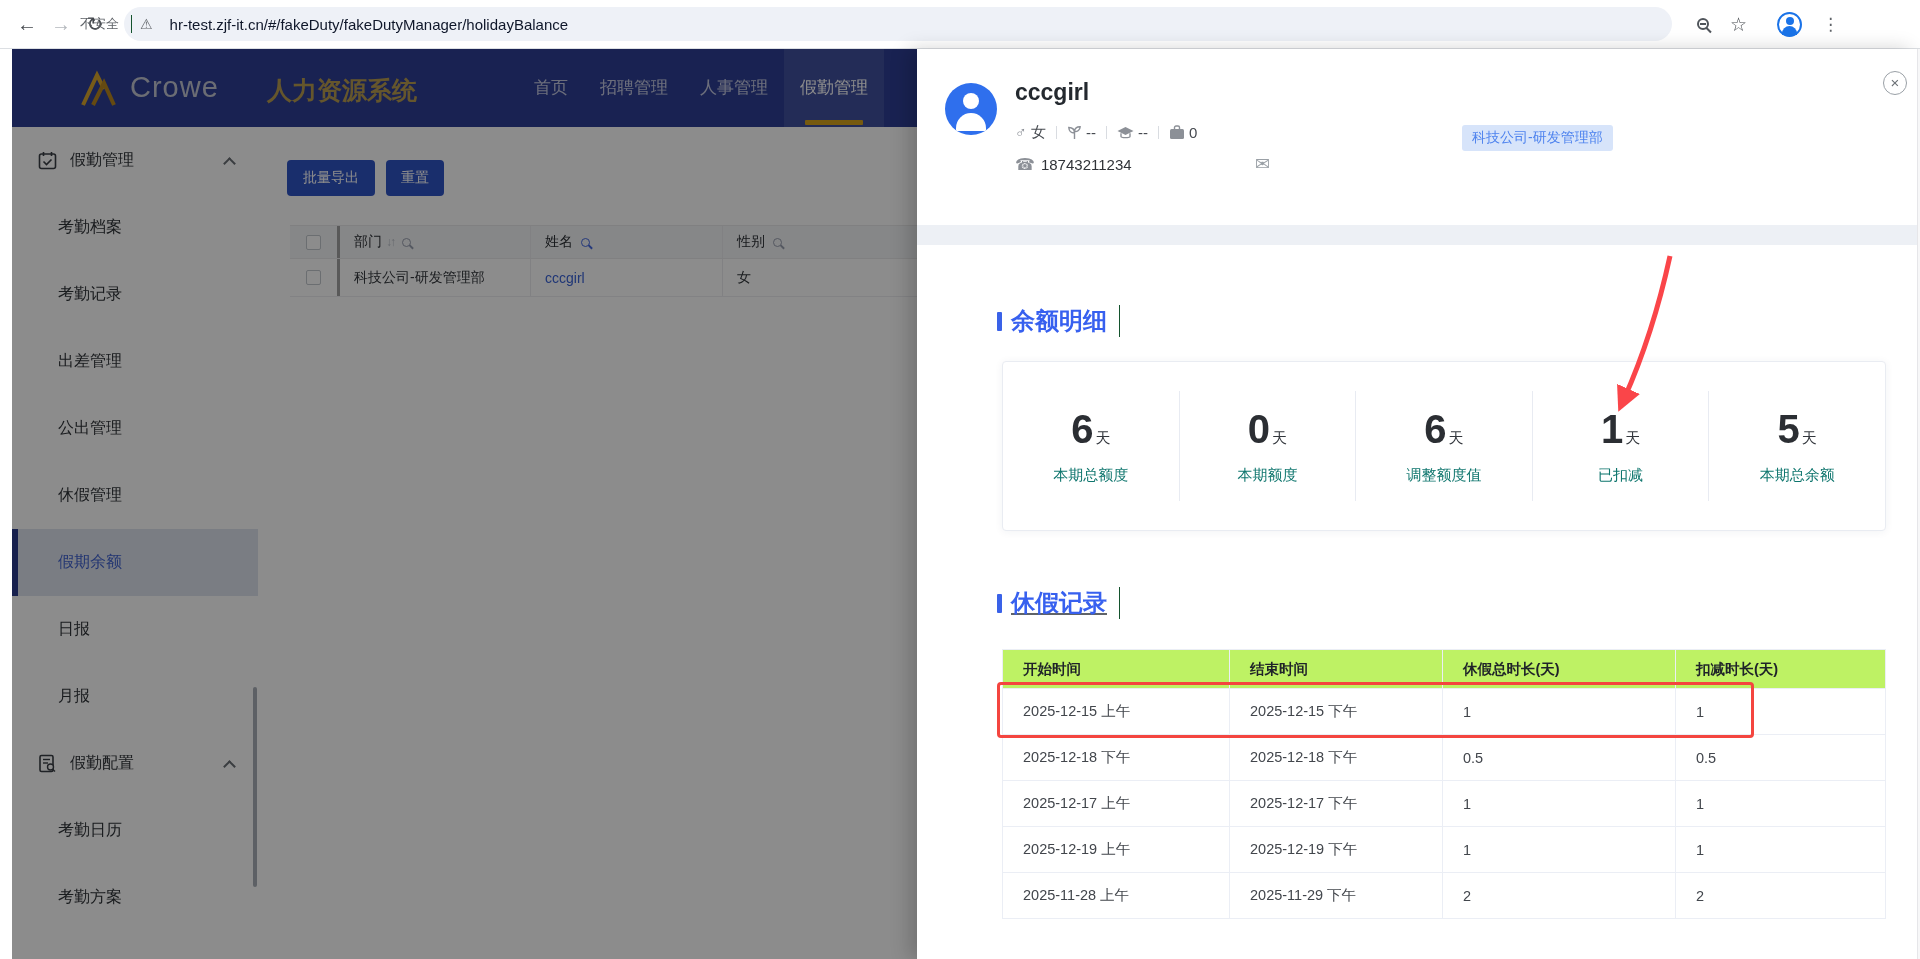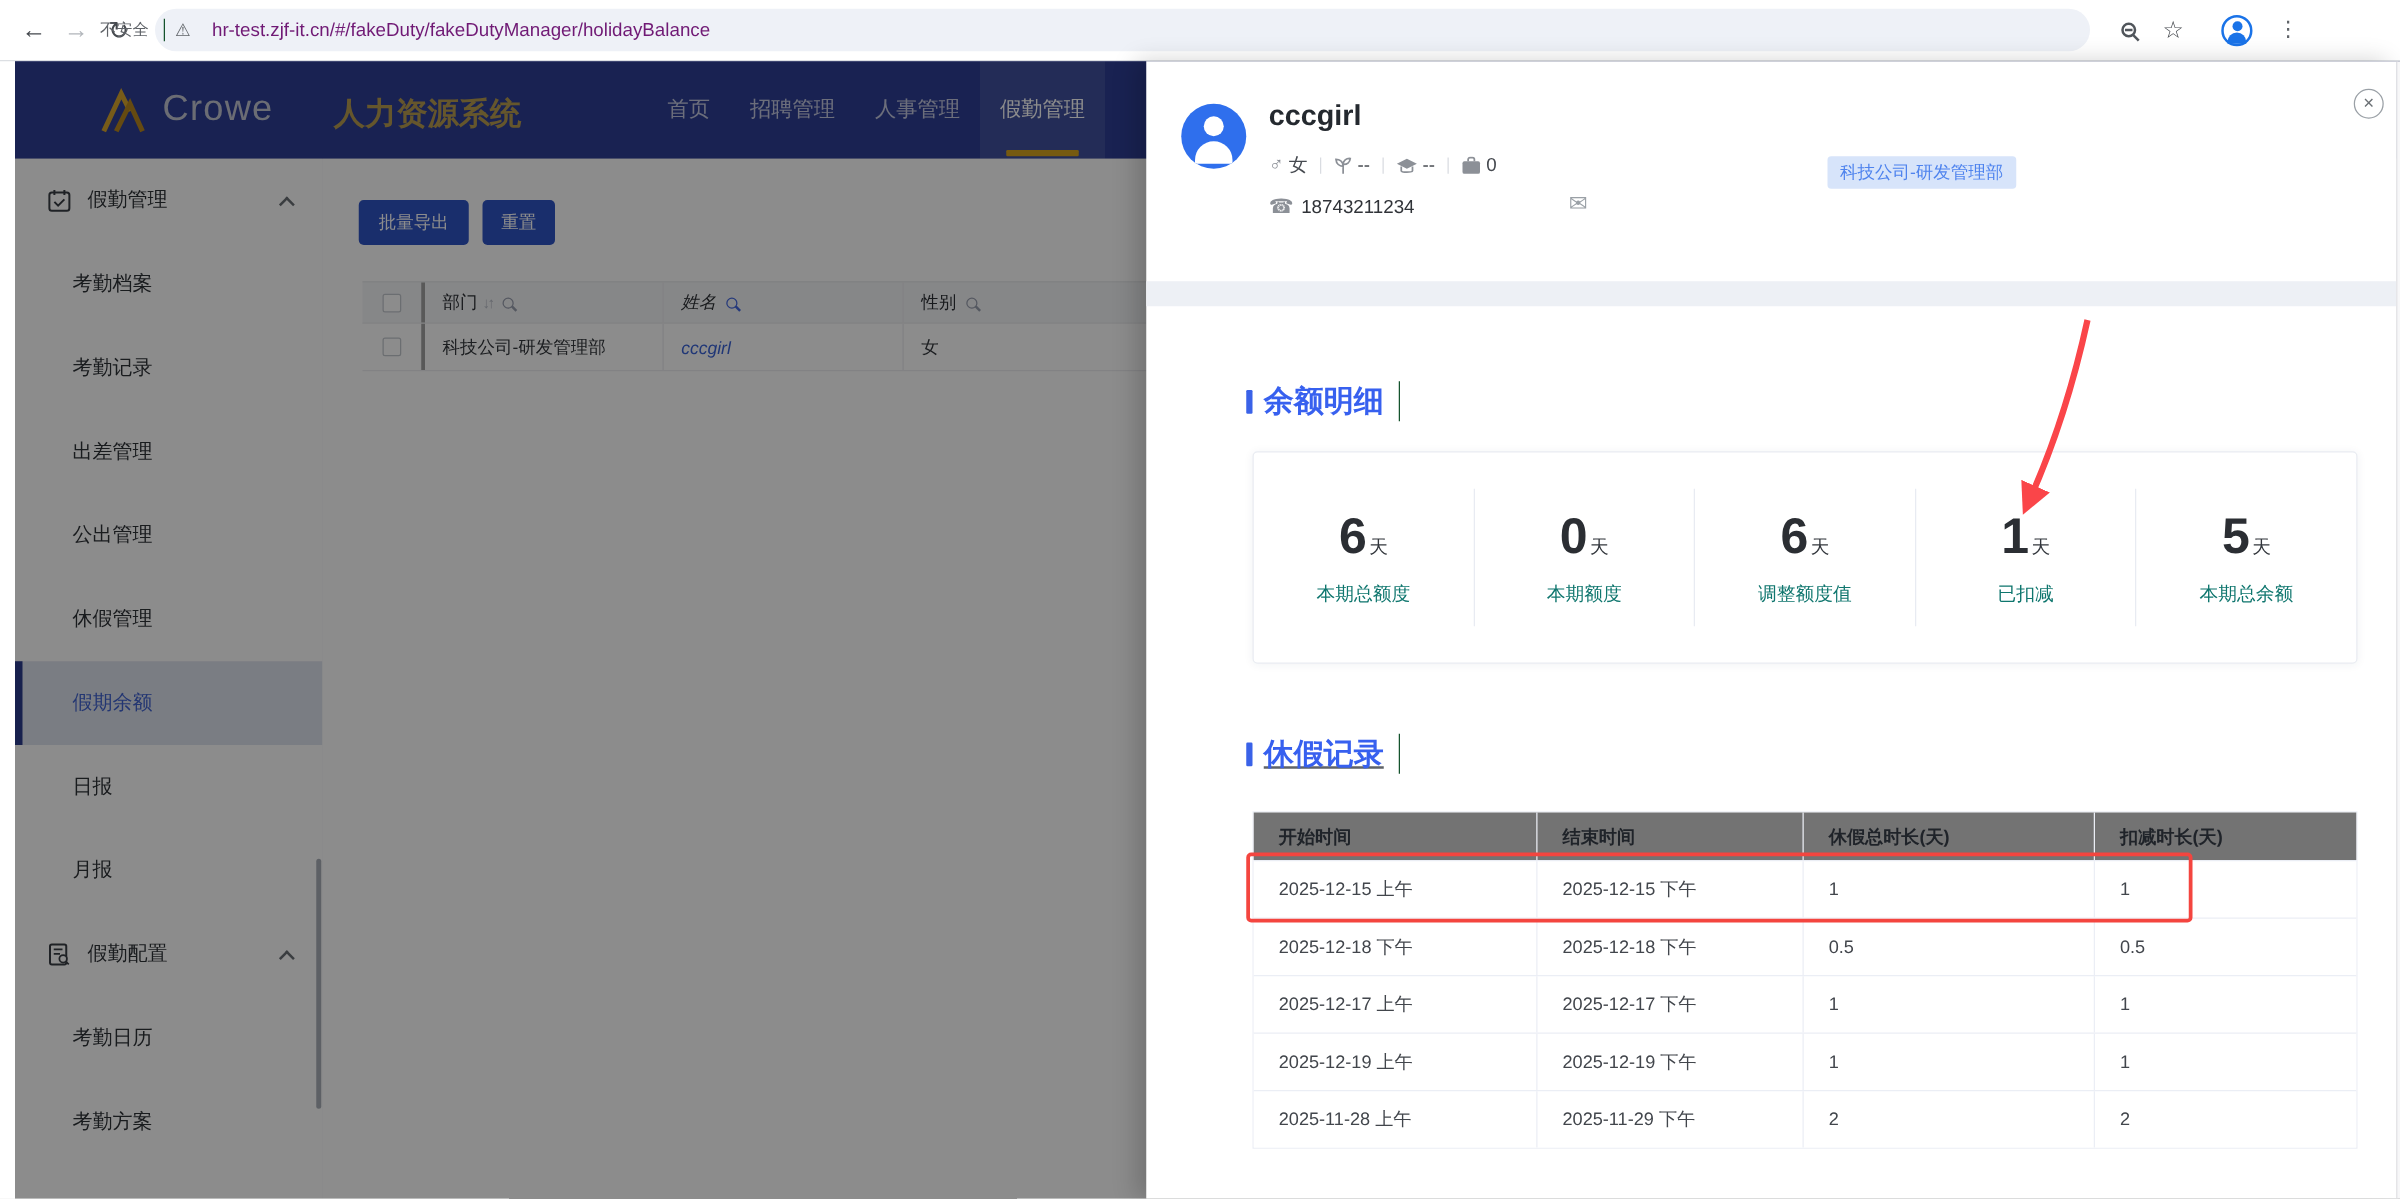--- a/index.html
+++ b/index.html
@@ -10,21 +10,21 @@
   
   .chrome { position:absolute; top:0; left:0; width:1920px; height:49px; background:#fff;
     border-bottom:1px solid #dcdfe3; display:flex; align-items:center; }
   .nav-ic { font-size:20px; color:#45494e; width:34px; text-align:center; cursor:pointer; }
   .nav-ic.back { margin-left:10px; }
   .nav-ic.fwd { color:#b3b7bc; }
   .addr { height:34px; flex:0 0 1548px; margin-left:12px; background:#eef1f7; border-radius:17px;
     display:flex; align-items:center; padding:0 16px; }
   .warn-ic { font-size:14px; color:#5f6368; margin-right:5px; }
   .sec { font-size:13px; color:#5f6368; padding-right:12px; border-right:1px solid #14532d; }
-  .url { font-size:15px; color:#701a75; margin-left:12px; }
+  .url { font-size:15px; color:#0f172a; margin-left:12px; }
   .zoom-ic { margin-left:18px; width:26px; display:flex; justify-content:center; cursor:pointer; }
   .lens2 { position:relative; width:12px; height:12px; border:2px solid #50555b; border-radius:50%; display:inline-block; }
   .lens2::before { content:''; position:absolute; left:1px; top:3px; width:6px; height:2px; background:#50555b; }
   .lens2::after { content:''; position:absolute; right:-5px; bottom:-3px; width:7px; height:2px; background:#50555b; transform:rotate(45deg); }
   .star { font-size:19px; color:#45494e; margin-left:14px; cursor:pointer; }
   .profile-ic { position:relative; width:25px; height:25px; border:2px solid #1a73e8; border-radius:50%; margin-left:30px; cursor:pointer; }
   .profile-ic::before { content:''; position:absolute; left:6.5px; top:3px; width:8px; height:8px; border-radius:50%; background:#1a73e8; }
   .profile-ic::after { content:''; position:absolute; left:3px; top:12px; width:15px; height:9px; border-radius:8px 8px 0 0; background:#1a73e8; }
   .dots { font-size:17px; color:#5f6368; margin-left:20px; cursor:pointer; }
 
@@ -59,21 +59,21 @@
     font-size:14px; cursor:pointer; font-family:inherit; }
   .btn.b1 { left:29px; top:33px; width:88px; }
   .btn.b2 { left:128px; top:33px; width:58px; }
   .mtable { position:absolute; left:32px; top:98px; width:1400px; font-size:14px; }
   .mt-header, .mt-row { display:flex; }
   .mt-header { height:34px; background:#f5f6f8; border-top:1px solid #e9e9ec; border-bottom:1px solid #e9e9ec; }
   .mt-row { height:38px; background:#fff; border-bottom:1px solid #ededf0; }
   .mt-cell { display:flex; align-items:center; padding-left:14px; color:#33373c; }
   .mt-cell.chk { width:47px; justify-content:center; padding-left:0; }
   .mt-cell.dept { width:193px; border-left:3px solid #a3a3a3;text-align:center; }
-  .mt-cell.name { width:192px; border-left:1px solid #ececef;font-style:italic; }
+  .mt-cell.name { width:192px; border-left:1px solid #ececef; }
   .mt-cell.sex  { flex:1; border-left:1px solid #ececef; }
   .mt-header .mt-cell { color:#2c3035; }
   .checkbox { width:15px; height:15px; border:1px solid #c4c8ce; border-radius:2px; background:#fff; }
   .sorts { display:inline-flex; margin-left:4px; font-size:12px; color:#b9bec8; letter-spacing:-2px; }
   .lens { position:relative; width:9px; height:9px; border:1.5px solid #9aa0b0; border-radius:50%;
     display:inline-block; margin-left:8px; }
   .lens::after { content:''; position:absolute; right:-4px; bottom:-2px; width:5px; height:1.5px;
     background:#9aa0b0; transform:rotate(45deg); }
   .lens.blue { border-color:#4468e0; } .lens.blue::after { background:#4468e0; }
   .link { color:#3b64d8; cursor:pointer; }
@@ -113,21 +113,21 @@
   .stat { flex:1; height:110px; display:flex; flex-direction:column; align-items:center; justify-content:center; }
   .stat + .stat { border-left:1px solid #e8ebf2; }
   .sv { display:flex; align-items:baseline; }
   .sv .num { font-size:40px; font-weight:bold; color:#2b2e33; }
   .sv .unit { font-size:15px; color:#33373d; margin-left:2px; }
   .sl { font-size:15px; color:#0f766e; margin-top:14px; }
 
   .rtable { position:absolute; left:85px; top:600px; width:884px; border:1px solid #ebeef5; font-size:14.5px; }
   .r-row { display:flex; height:46px; background:#fff; }
   .r-row + .r-row, .r-head + .r-row { border-top:1px solid #ebeef5; }
-  .r-head { display:flex; height:38px; background:#737373; }
+  .r-head { display:flex; height:38px; background:#bef264; }
   .r-cell { display:flex; align-items:center; padding-left:20px; color:#42464c; }
   .r-head .r-cell { font-weight:bold; color:#1f2329; }
   .c0 { width:227px; } .c1 { width:213px; } .c2 { width:233px; } .c3 { flex:1; }
   .c0,.c1,.c2 { border-right:1px solid #ebeef5; }
 
   .redbox { position:absolute; left:80px; top:633px; width:757px; height:56px;
     border:3px solid #f4453f; border-radius:4px; z-index:5; pointer-events:none; }
   .arrow { position:absolute; left:640px; top:190px; z-index:6; pointer-events:none; }
 
   .page-scrollbar { position:absolute; right:0; top:0; width:15px; height:910px; background:#f7f7f8;

